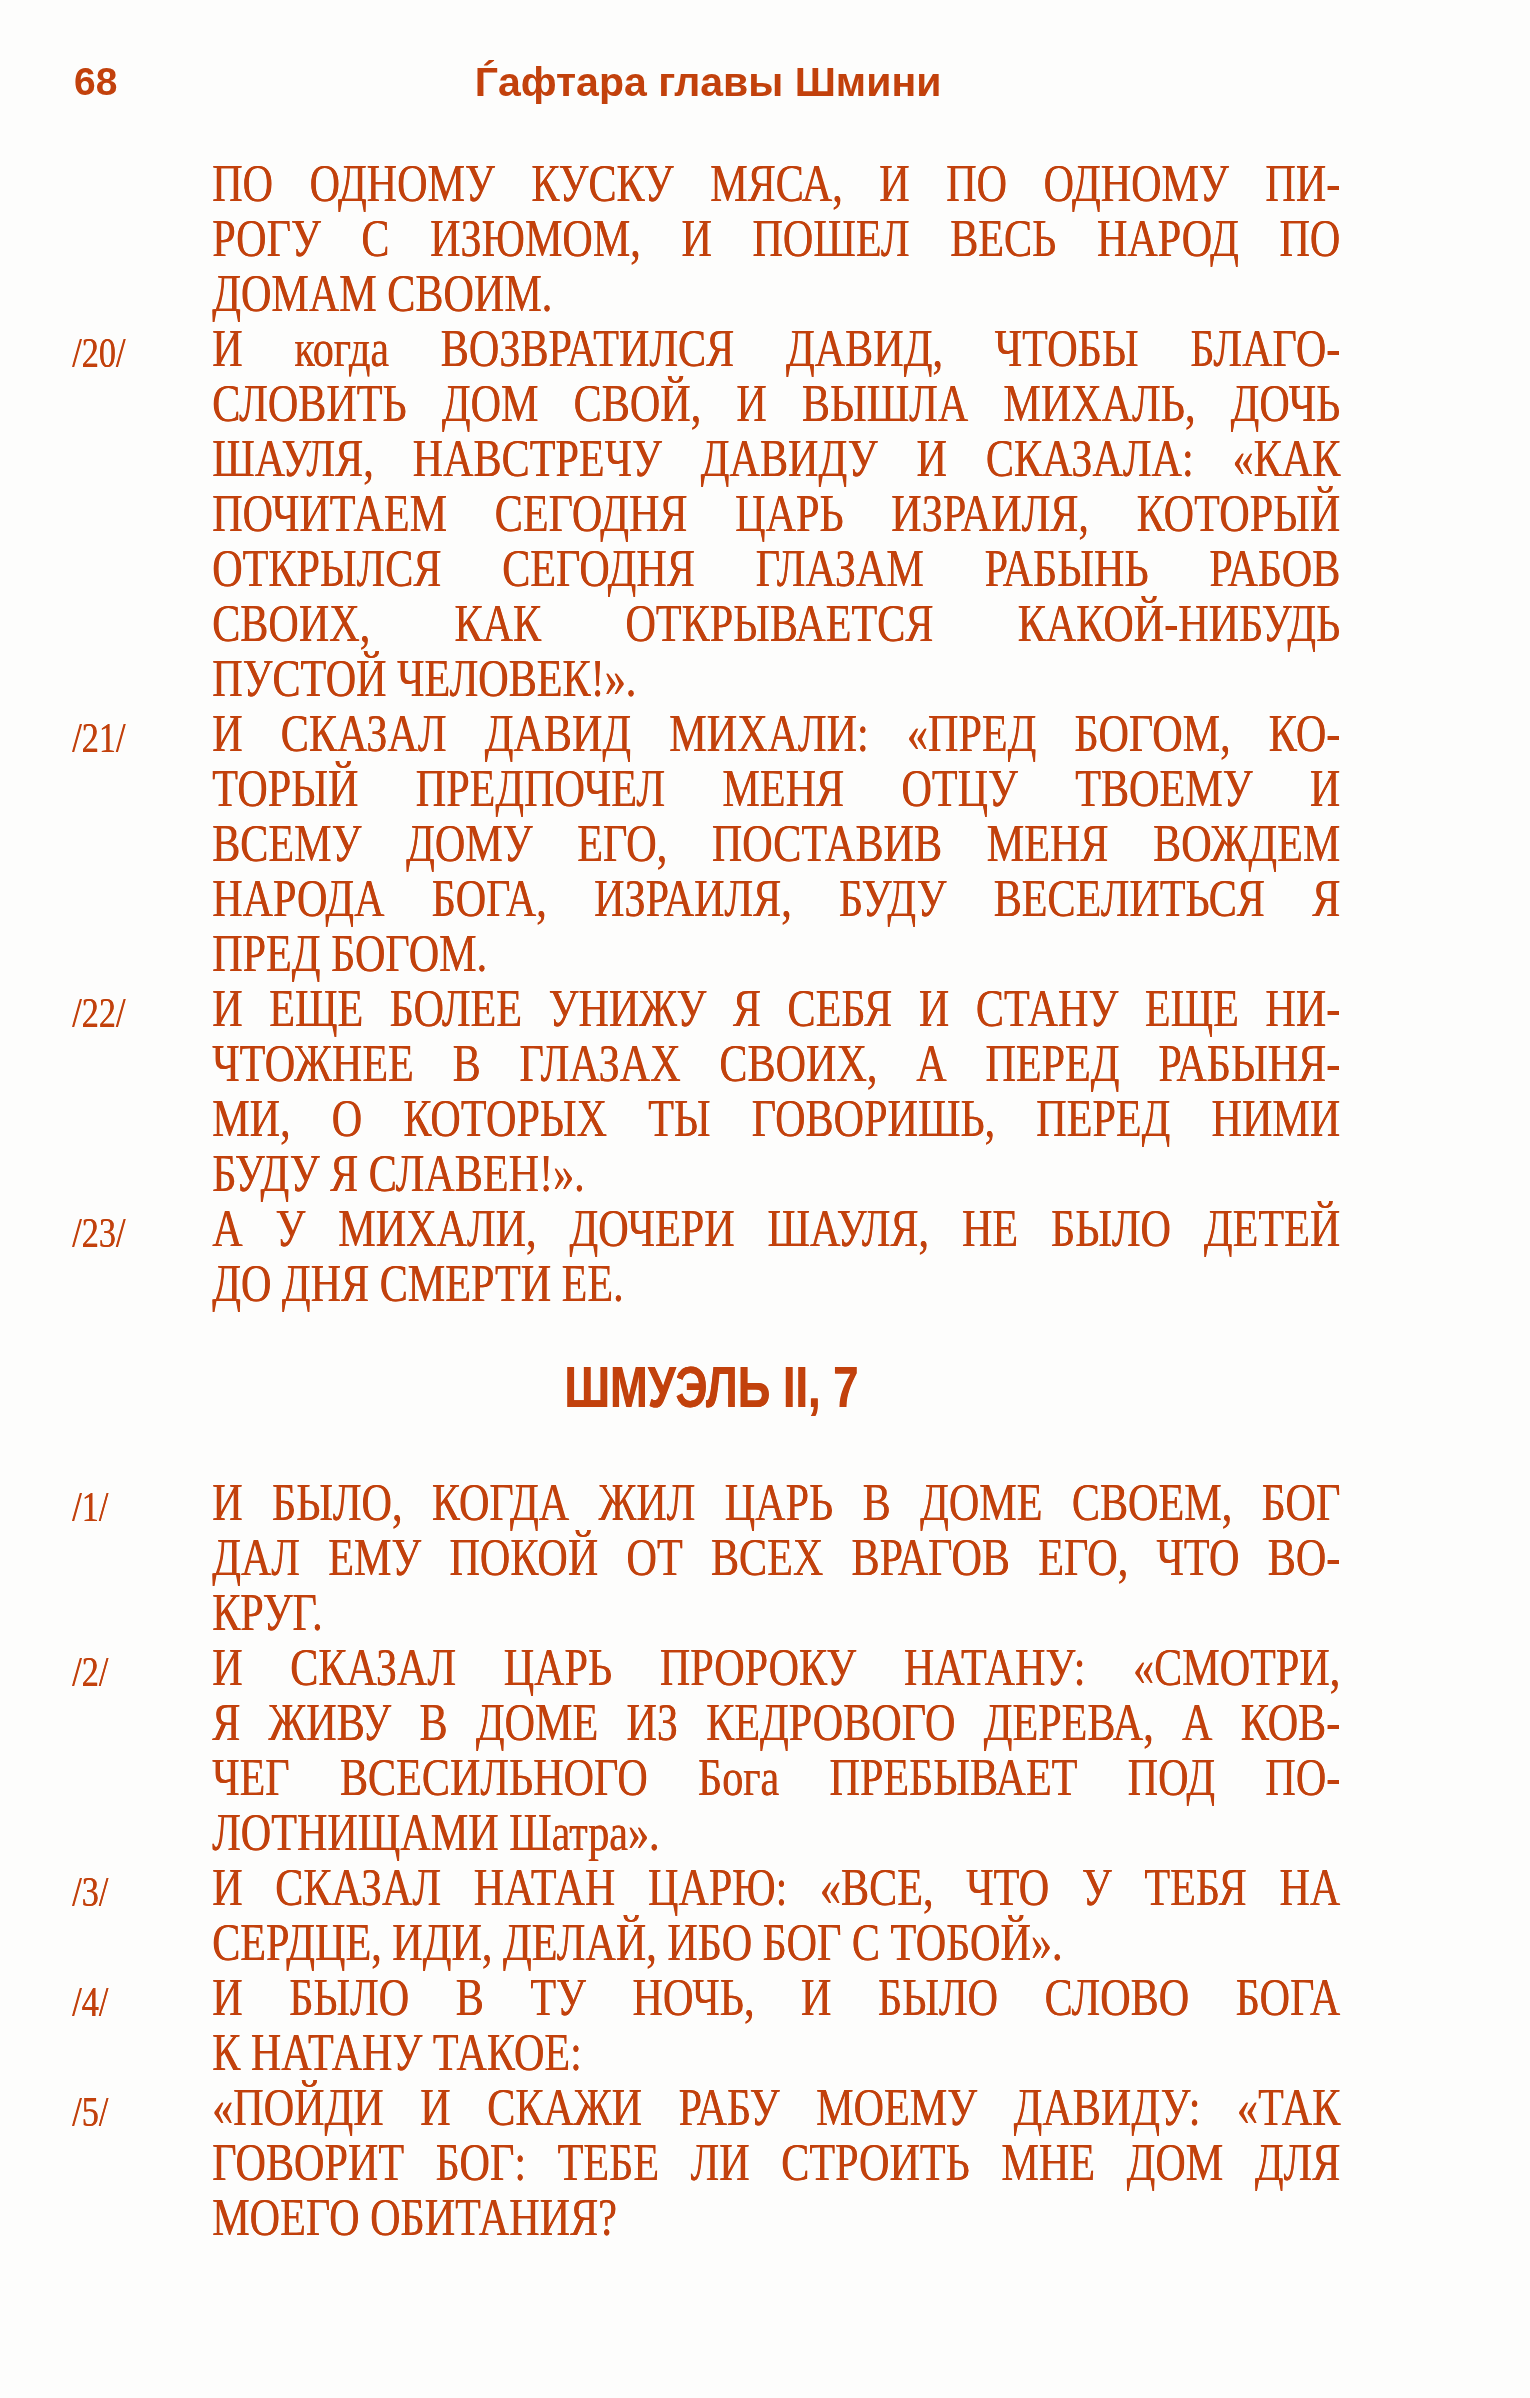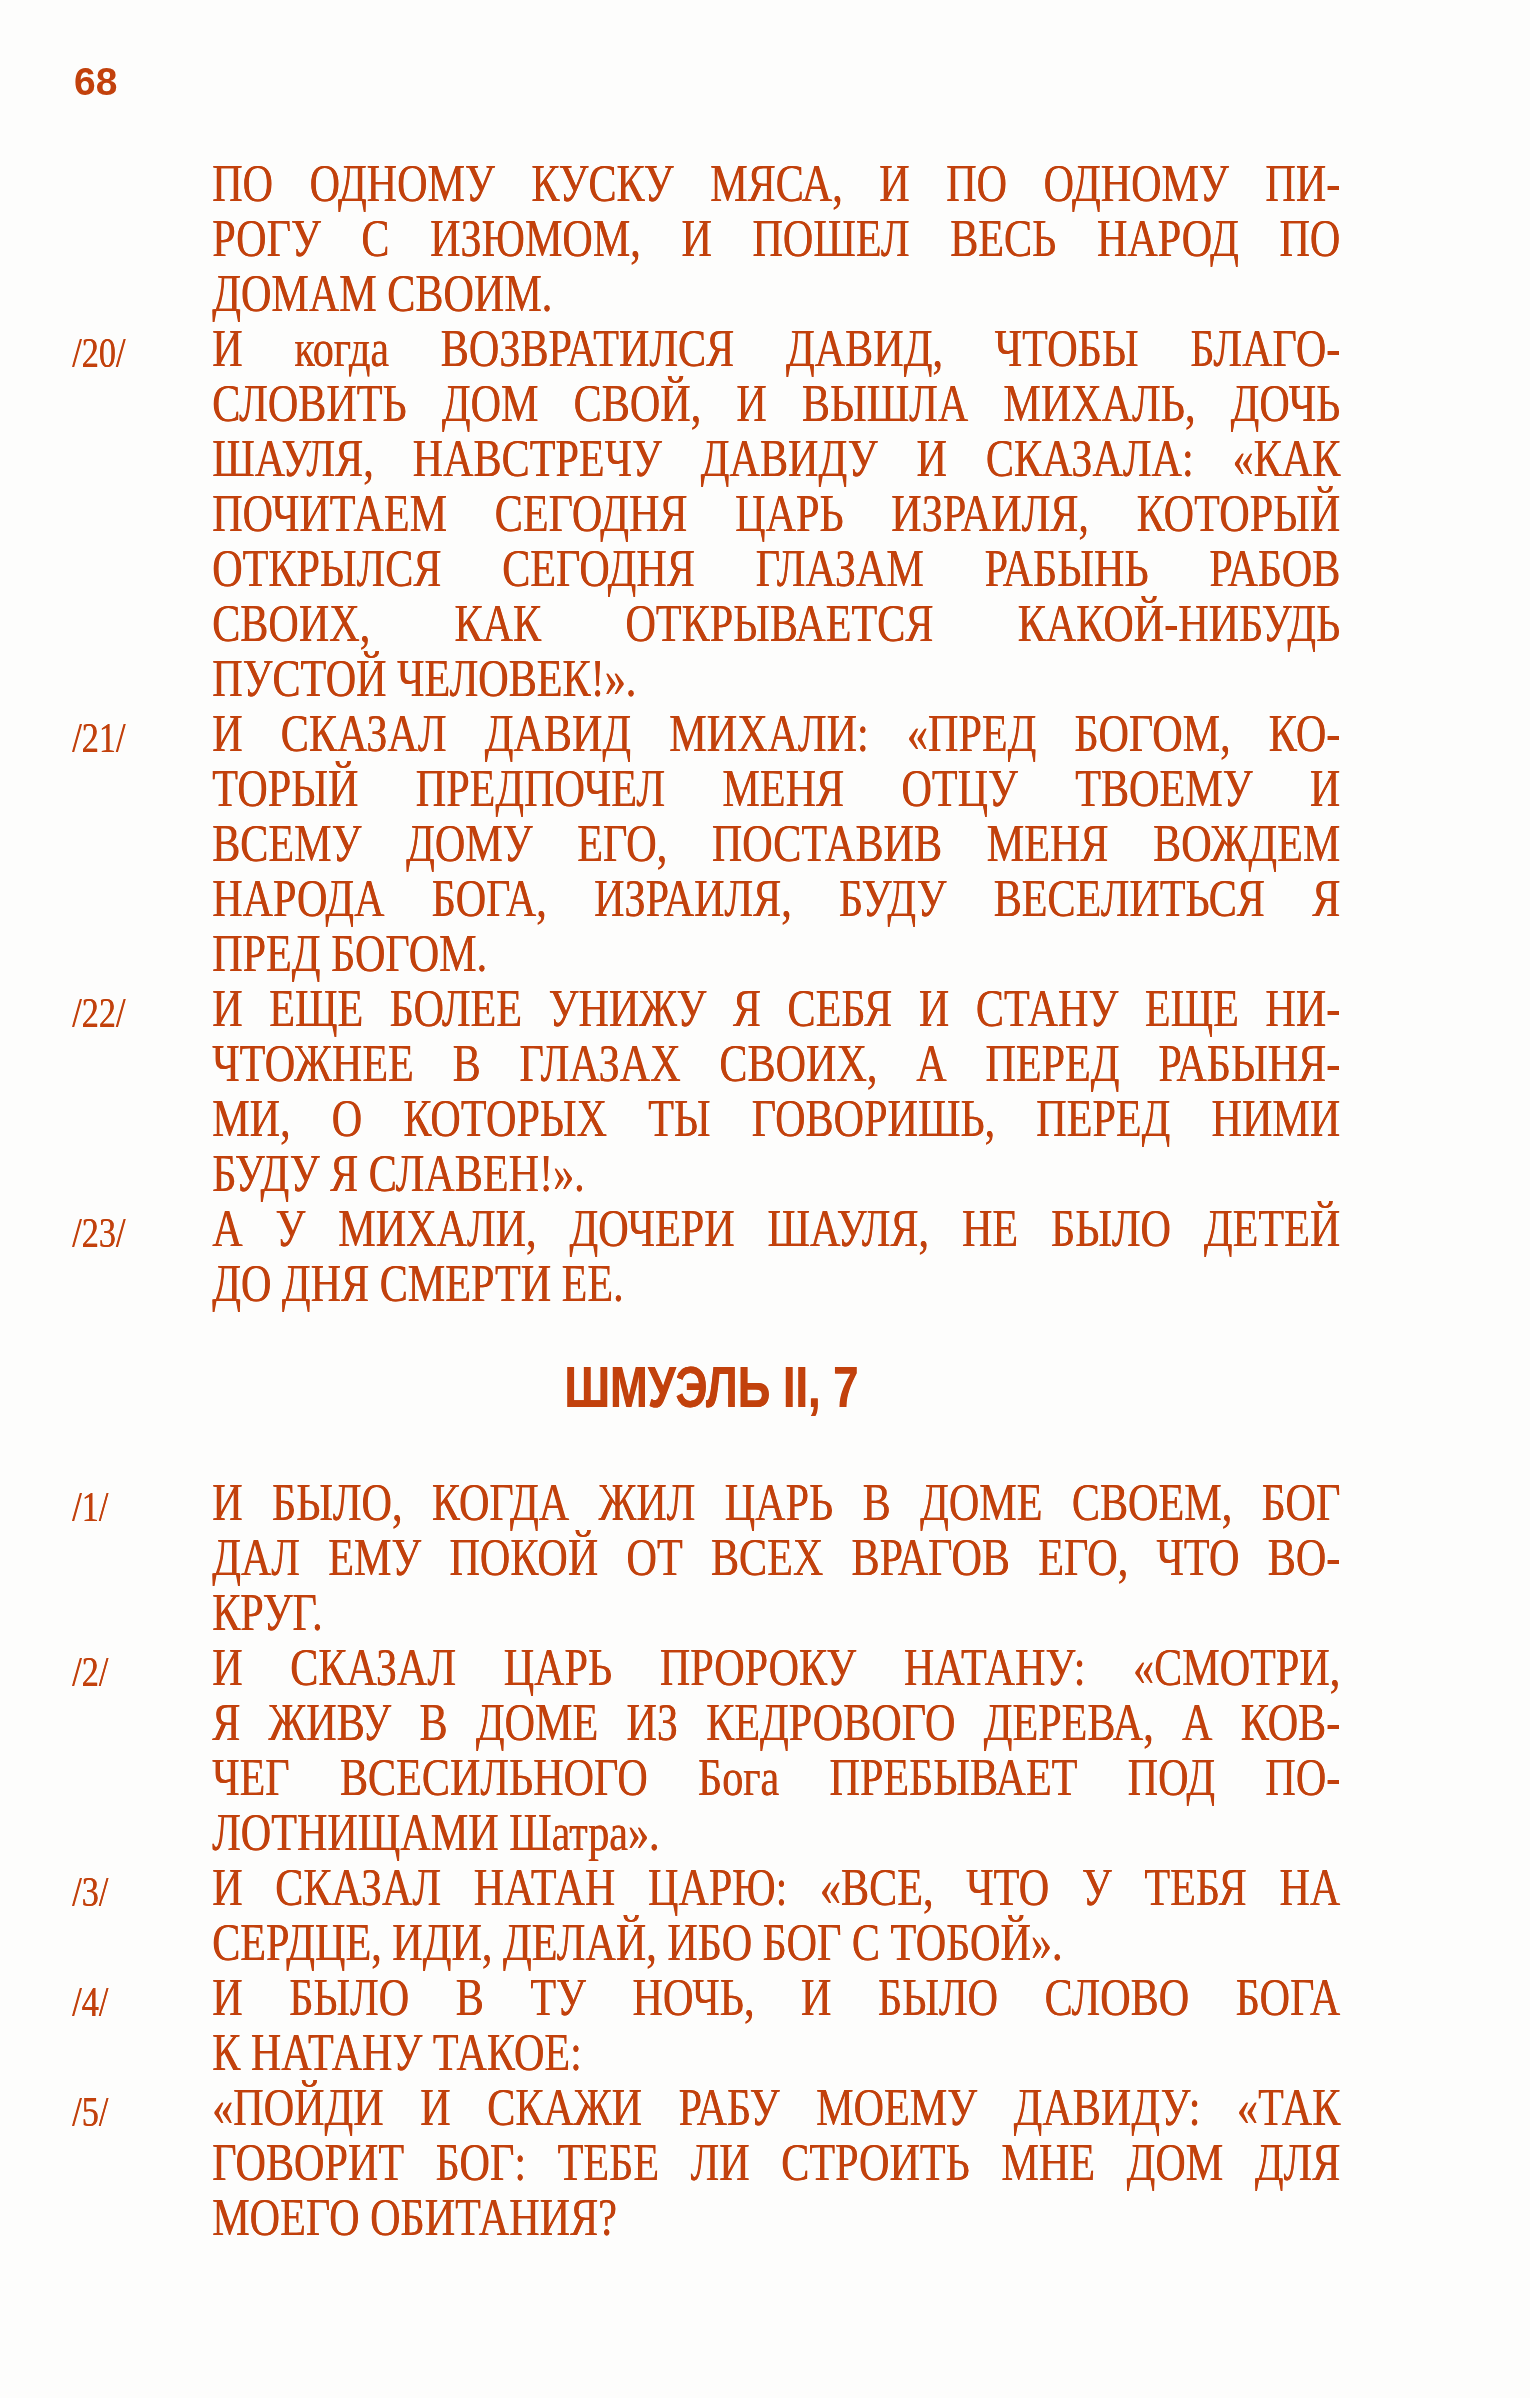--- a/index.html
+++ b/index.html
@@ -55,20 +55,21 @@
     font-weight:bold; font-size:57px; line-height:1;
     white-space:nowrap;
     text-shadow:0.5px 0 0 currentColor;
   }
 </style>
 </head>
 <body>
 
 <div class="page">
   <div class="hdr-num">68</div>
+  <div class="hdr-title">Ѓафтара главы Шмини</div>
   <div class="content">
       <div class="verse">
         <div class="line jline"><span class="txt">ПО ОДНОМУ КУСКУ МЯСА, И ПО ОДНОМУ ПИ-</span></div>
         <div class="line jline"><span class="txt">РОГУ С ИЗЮМОМ, И ПОШЕЛ ВЕСЬ НАРОД ПО</span></div>
         <div class="line lline"><span class="txt">ДОМАМ СВОИМ.</span></div>
       </div>
       <div class="verse">
         <div class="line jline"><span class="num">/20/</span><span class="txt">И когда ВОЗВРАТИЛСЯ ДАВИД, ЧТОБЫ БЛАГО-</span></div>
         <div class="line jline"><span class="txt">СЛОВИТЬ ДОМ СВОЙ, И ВЫШЛА МИХАЛЬ, ДОЧЬ</span></div>
         <div class="line jline"><span class="txt">ШАУЛЯ, НАВСТРЕЧУ ДАВИДУ И СКАЗАЛА: «КАК</span></div>

